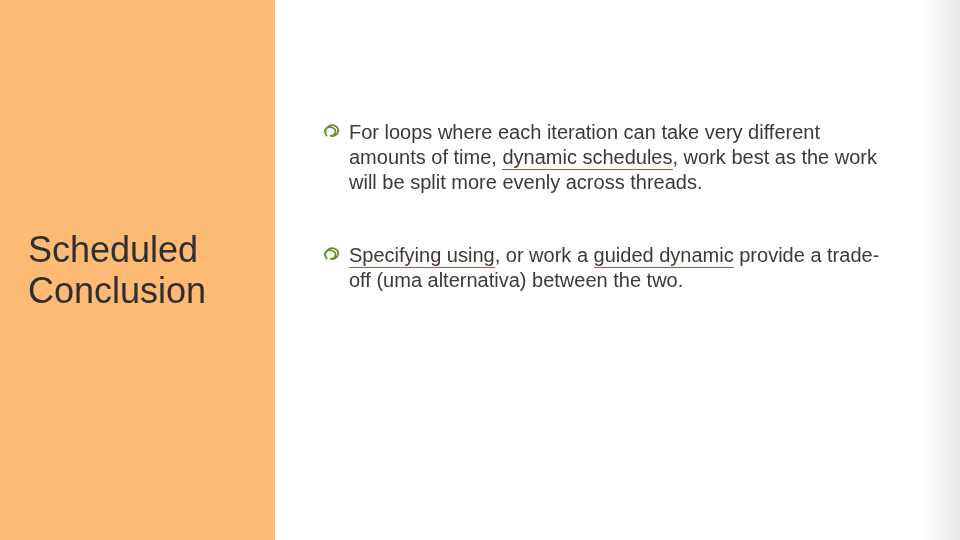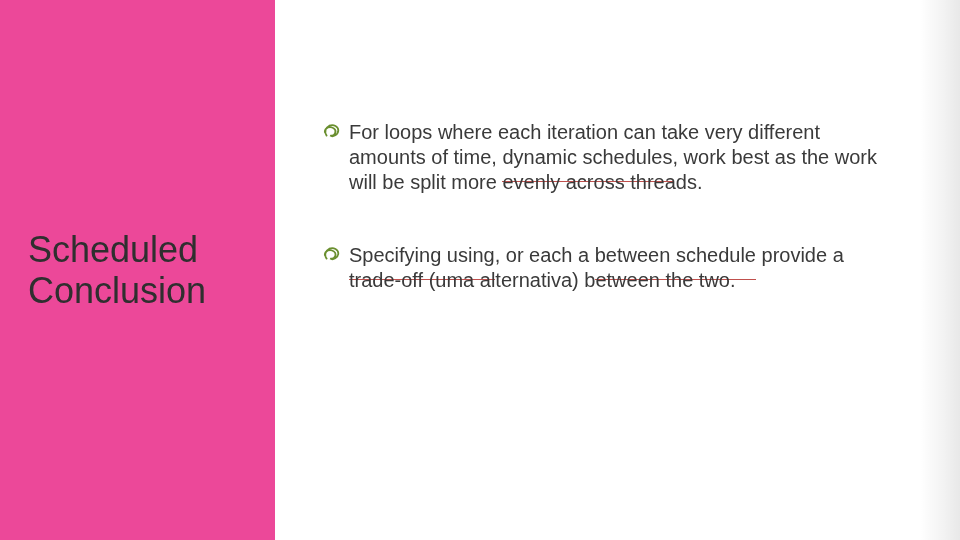--- a/index.html
+++ b/index.html
@@ -7,21 +7,21 @@
   .slide {
     width: 960px;
     height: 540px;
     background: #ffffff;
     position: relative;
     display: flex;
   }
   .left-panel {
     width: 275px;
     height: 540px;
-    background: #ec4899;
+    background: #fdba74;
     display: flex;
     align-items: center;
     justify-content: flex-start;
     padding-left: 28px;
   }
   .title {
     color: #2f2f2f;
     font-size: 36px;
     font-weight: 300;
     line-height: 1.15;
@@ -42,21 +42,21 @@
     position: absolute;
     left: 0;
     top: 3px;
     width: 18px;
     height: 18px;
     color: #6a8f2f;
   }
   .bullet .icon svg { display: block; }
   .underline-red {
     border-bottom: 1px solid #c0504d;
-    padding-bottom: 13px;
+    padding-bottom: 1px;
   }
   .right-shadow {
     position: absolute;
     top: 0;
     right: 0;
     width: 40px;
     height: 540px;
     background: linear-gradient(to right, rgba(0,0,0,0) 0%, rgba(0,0,0,0.05) 60%, rgba(0,0,0,0.09) 100%);
     pointer-events: none;
   }
@@ -76,17 +76,17 @@
           </svg>
       </span>
       <span><span>For loops where each iteration can take very different amounts of time, </span><span class="underline-red">dynamic schedules</span><span>, work best as the work will be split more evenly across threads.</span></span>
     </div>
     <div class="bullet">
       <span class="icon">
         <svg viewBox="0 0 20 20" width="18" height="18">
             <path d="M2 10 C2 5,8 3,12 6 C16 9,13 15,8 14 C11 16,17 13,17 8 C17 4,12 1,7 3 C3 5,1 10,4 14" fill="none" stroke="currentColor" stroke-width="2" stroke-linecap="round"></path>
           </svg>
       </span>
-      <span><span class="underline-red">Specifying using</span><span>, or each a </span><span class="underline-red">between schedule</span><span> provide a trade-off (uma alternativa) between the two.</span></span>
+      <span><span class="underline-red">Specifying using</span><span>, or work a </span><span class="underline-red">guided dynamic</span><span> provide a trade-off (uma alternativa) between the two.</span></span>
     </div>
   </div>
   <div class="right-shadow"></div>
 </div>
 
 </body></html>

